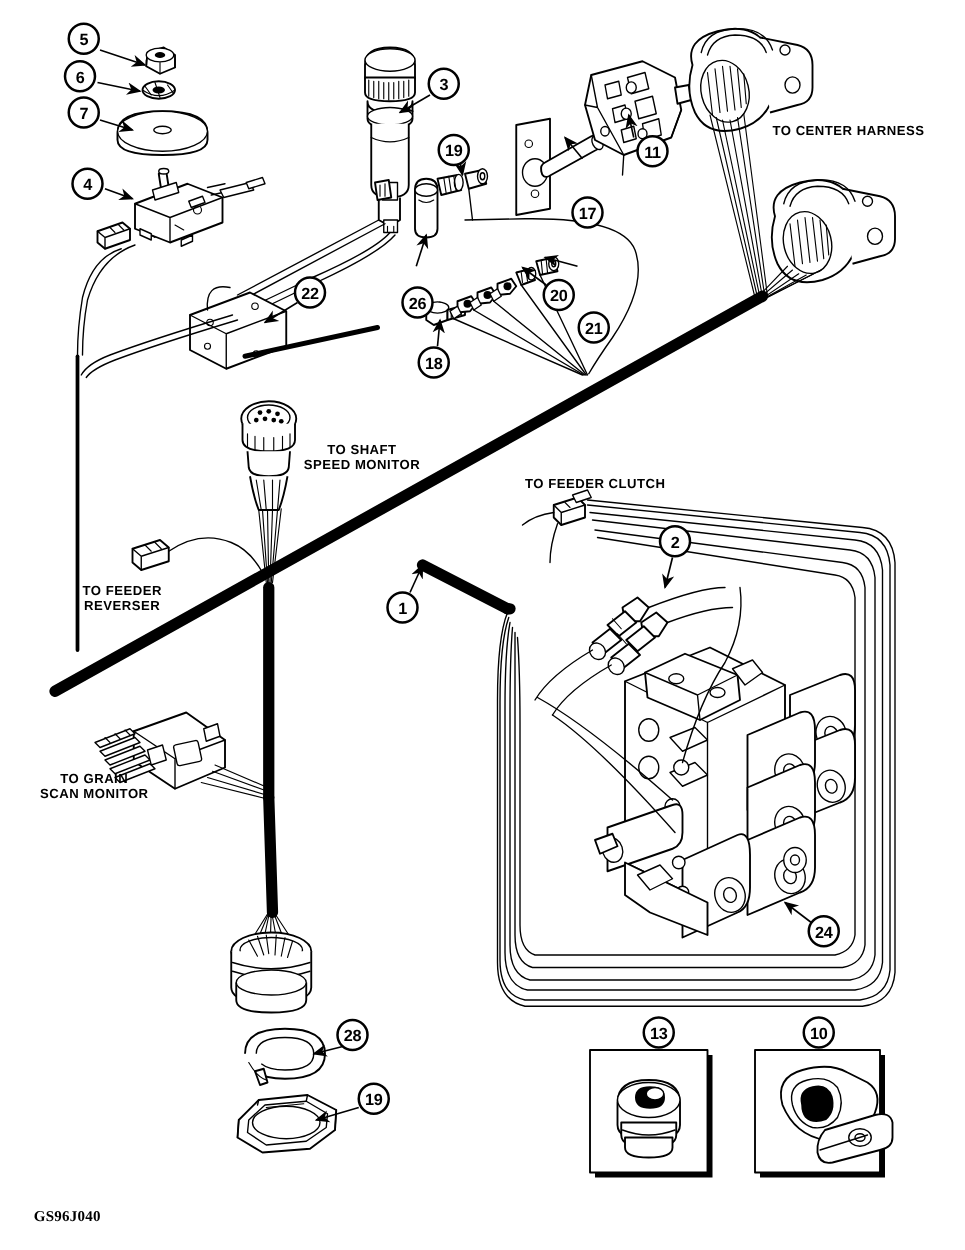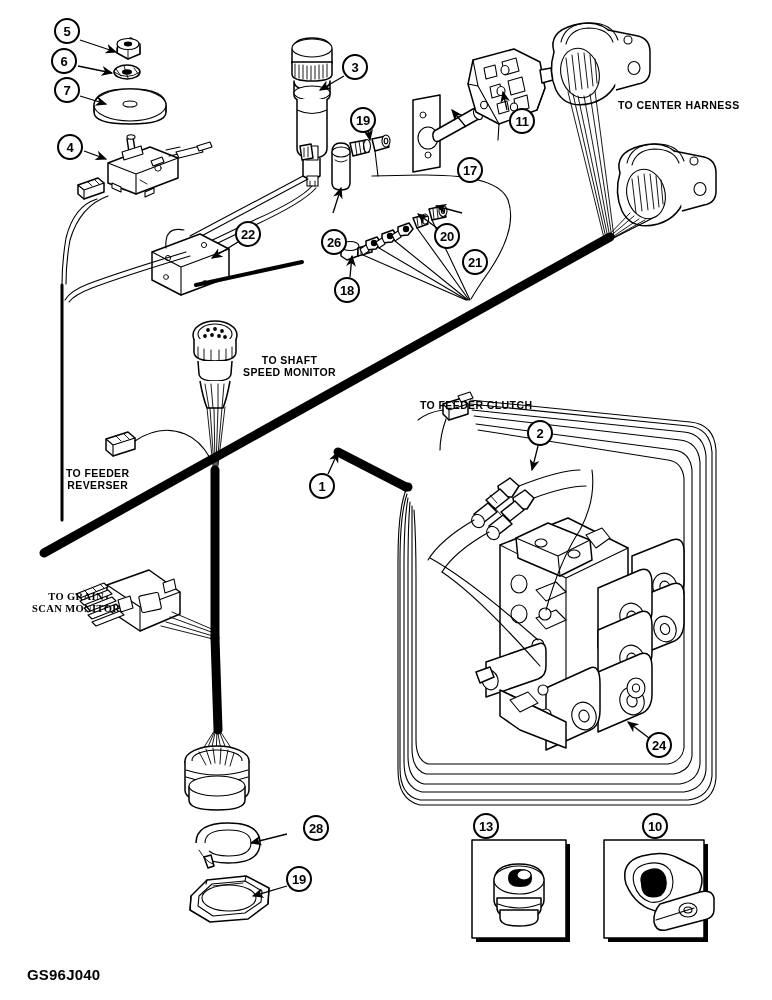--- a/index.html
+++ b/index.html
@@ -34,23 +34,23 @@
     line-height: 11.5px;
     color: #000000;
     white-space: pre;
     text-align: center;
   }
   .label-text.left { text-align: center; }
   .drawing-no {
     position: absolute;
     left: 27px;
     top: 966px;
-    font-family: Liberation Sans, sans-serif;
+    font-family: Liberation Serif, serif;
     font-weight: bold;
-    font-size: 15px;
+    font-size: 12px;
     letter-spacing: 0.2px;
     color: #000000;
     white-space: pre;
   }
   .callout {
     position: absolute;
     width: 26px;
     height: 26px;
     border: 2px solid #000;
     border-radius: 50%;
@@ -611,46 +611,46 @@
         <path d="M287,834 L251,843" fill="none" stroke="#000" stroke-width="1.3" marker-end="url(#arrow)"></path>
         <path d="M287,886 L253,896" fill="none" stroke="#000" stroke-width="1.3" marker-end="url(#arrow)"></path>
       </g>
   </svg>
 
   <div class="label-text left" style="left:618px; top:100px;">TO CENTER HARNESS</div>
 
   <div class="label-text left" style="left:243px; top:323px;margin-top:32px;">TO SHAFT
 SPEED MONITOR</div>
 
-  <div class="label-text left" style="left:420px; top:382px;margin-top:18px;">TO FEEDER CLUTCH</div>
+  <div class="label-text left" style="left:420px; top:382px;">TO FEEDER CLUTCH</div>
 
   <div class="label-text left" style="left:66px; top:468px;">TO FEEDER
 REVERSER</div>
 
-  <div class="label-text left" style="left:32px; top:591px;font-family:Liberation Serif, serif;">TO GRAIN
+  <div class="label-text left" style="left:32px; top:618px;">TO GRAIN
 SCAN MONITOR</div>
 
   <div id="callout-layer">
       <div class="callout" style="left: 54px; top: 18px;">5</div>
       <div class="callout" style="left: 51px; top: 48px;">6</div>
       <div class="callout" style="left: 54px; top: 77px;">7</div>
       <div class="callout" style="left: 57px; top: 134px;">4</div>
       <div class="callout" style="left: 342px; top: 54px;">3</div>
       <div class="callout" style="left: 350px; top: 91px; margin-top: 16px;">19</div>
       <div class="callout" style="left: 457px; top: 124px; margin-top: 33px;">17</div>
       <div class="callout" style="left: 495px; top: 108px; margin-left: 14px;">11</div>
       <div class="callout" style="left: 321px; top: 212px; margin-top: 17px;">26</div>
       <div class="callout" style="left: 462px; top: 205px; margin-top: 44px;">21</div>
       <div class="callout" style="left: 434px; top: 223px;">20</div>
       <div class="callout" style="left: 334px; top: 277px;">18</div>
       <div class="callout" style="left: 235px; top: 221px;">22</div>
       <div class="callout" style="left: 309px; top: 473px;">1</div>
       <div class="callout" style="left: 527px; top: 420px;">2</div>
       <div class="callout" style="left: 646px; top: 732px; text-align: center;">24</div>
-      <div class="callout" style="left: 303px; top: 815px;">28</div>
+      <div class="callout" style="left: 269px; top: 815px;">28</div>
       <div class="callout" style="left: 286px; top: 866px;">19</div>
-      <div class="callout" style="left: 473px; top: 813px;">13</div>
+      <div class="callout" style="left: 514px; top: 813px;">13</div>
       <div class="callout" style="left: 642px; top: 813px; text-align: right;">10</div>
     </div>
 
   <div class="drawing-no">GS96J040</div>
 
 </div>
 
 </body></html>

